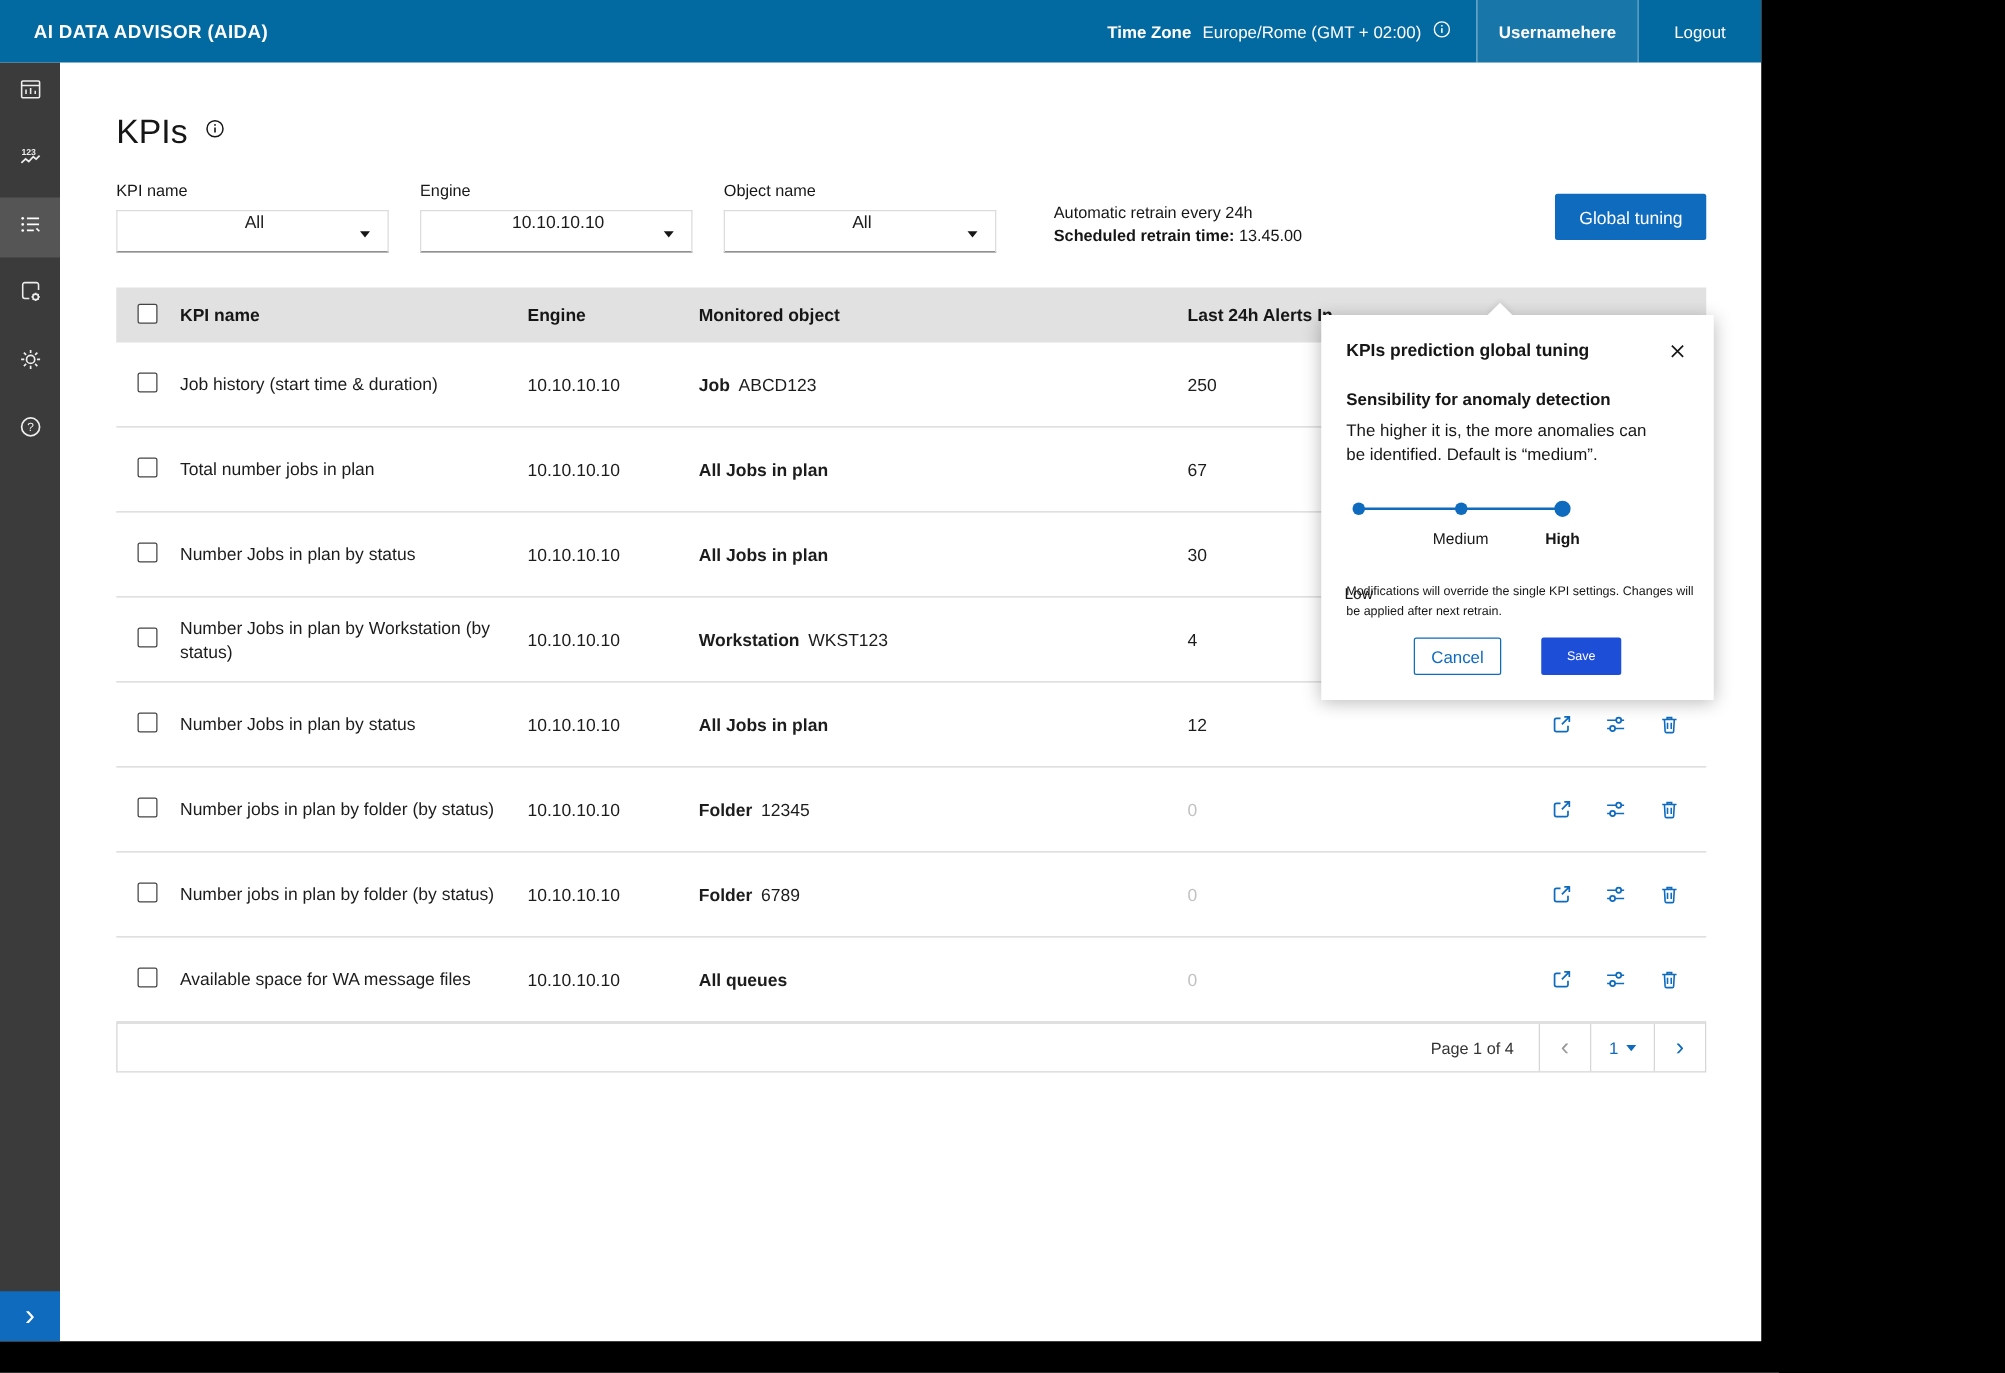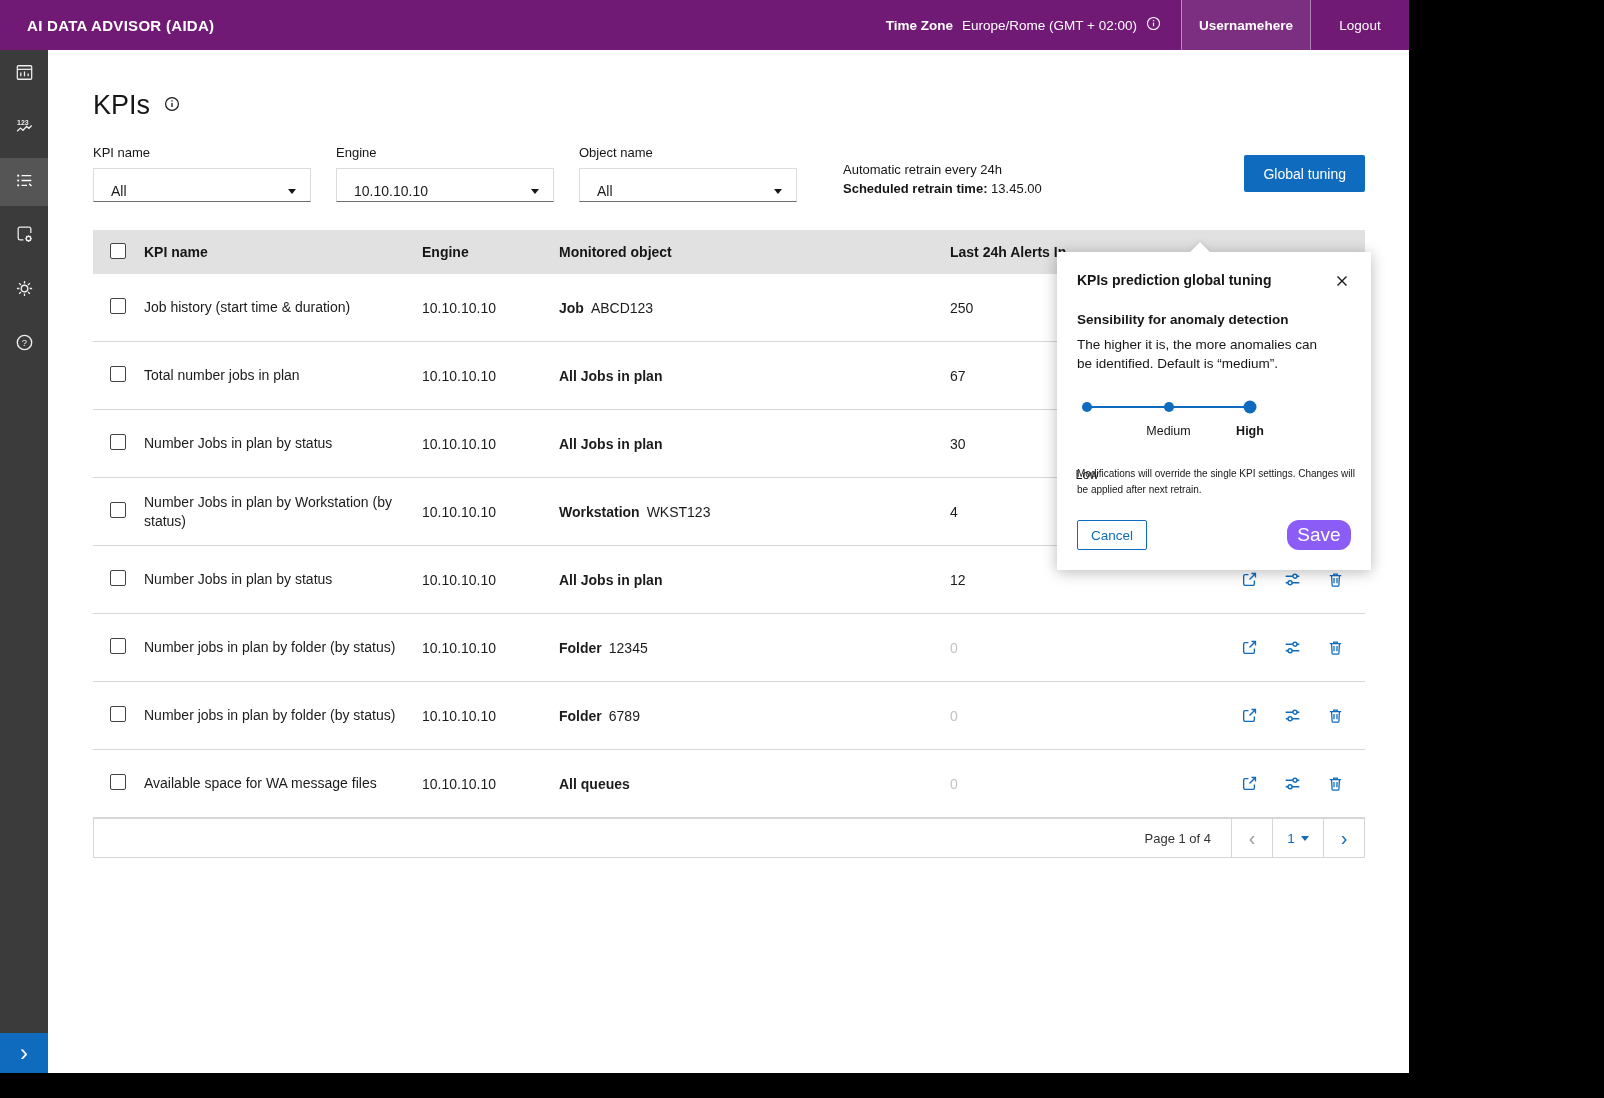--- a/index.html
+++ b/index.html
@@ -1,21 +1,21 @@
 <!DOCTYPE html>
 <html><head>
 <meta charset="utf-8">
 <style>
   html,body{margin:0;padding:0;background:#000;}
   body{font-family:"Liberation Sans",sans-serif;color:#1c1c1c;}
   .screen{position:relative;width:1604px;height:1098px;background:#000;overflow:hidden;}
   .app{position:absolute;left:0;top:0;width:1409px;height:1073px;background:#fff;overflow:hidden;}
 
   
-  .topbar{position:absolute;left:0;top:0;width:100%;height:50px;background:#701a75;display:flex;align-items:stretch;z-index:6;}
+  .topbar{position:absolute;left:0;top:0;width:100%;height:50px;background:#0369a1;display:flex;align-items:stretch;z-index:6;}
   .app-title{display:flex;align-items:center;padding-left:27px;color:#fff;font-weight:700;font-size:15px;letter-spacing:.3px;}
   .topbar-right{margin-left:auto;display:flex;align-items:stretch;}
   .tz{display:flex;align-items:center;gap:9px;padding:0 20px;color:#fff;font-size:13.5px;}
   .tz-label{font-weight:700;}
   .user-block,.logout-block{display:flex;align-items:center;justify-content:center;color:#fff;font-size:13.5px;border-left:1px solid rgba(255,255,255,.45);cursor:pointer;}
   .user-block{width:128px;background:rgba(255,255,255,.09);font-weight:700;}
   .logout-block{width:98px;}
 
   
   .sidebar{position:absolute;left:0;top:50px;width:48px;bottom:0;background:#3b3b3b;z-index:5;}
@@ -25,21 +25,21 @@
 
   
   .content{position:absolute;left:48px;top:50px;width:1361px;padding:40px 44px 0 45px;box-sizing:border-box;}
   .page-head{display:flex;align-items:center;gap:14px;}
   .page-head h1{margin:0;font-size:27px;font-weight:400;color:#161616;}
   .subtitle{margin:15px 0 0 0;font-size:14px;color:#242424;}
 
   .filter-row{display:flex;align-items:flex-end;margin-top:24px;}
   .filter{display:flex;flex-direction:column;margin-right:25px;}
   .filter label{font-size:13px;color:#161616;margin-bottom:8px;}
-  .select-box{width:218px;height:34px;box-sizing:border-box;background:#fff;border:1px solid #dcdcdc;border-bottom:1px solid #6e6e6e;display:flex;align-items:center;padding:12px 14px 0 17px;font-size:14px;cursor:pointer;}
+  .select-box{width:218px;height:34px;box-sizing:border-box;background:#fff;border:1px solid #dcdcdc;border-bottom:1px solid #6e6e6e;display:flex;align-items:center;padding:0 14px 0 17px;font-size:14px;cursor:pointer;flex-direction:column;}
   .select-box .caret{margin-left:auto;}
   .caret{width:0;height:0;border-left:4.5px solid transparent;border-right:4.5px solid transparent;border-top:5.5px solid #161616;display:inline-block;}
   .caret.blue{border-top-color:#0f6bbd;margin-left:6px;}
 
   .retrain{margin-left:21px;margin-bottom:4px;font-size:13px;color:#161616;line-height:19px;}
   .retrain b{font-weight:700;}
   .btn-global{margin-left:auto;margin-bottom:10px;height:37px;padding:0 19px;background:#0f6bbd;color:#fff;border:none;border-radius:2px;font-size:14px;font-family:inherit;cursor:pointer;}
 
   
   .table{margin-top:28px;width:1272px;}
@@ -80,23 +80,23 @@
   .slider .dot{position:absolute;top:8px;border-radius:50%;background:#0f6bbd;transform:translate(-50%,-50%);cursor:pointer;}
   .slider .dot.low{left:0;width:10px;height:10px;}
   .slider .dot.med{left:50%;width:10px;height:10px;}
   .slider .dot.high{left:100%;width:13px;height:13px;}
   .slider-labels{position:relative;width:163px;height:16px;margin:9px 10px 0 10px;font-size:12.5px;color:#161616;}
   .slider-labels .sl{position:absolute;transform:translateX(-50%);white-space:nowrap;}
   .slider-labels .low{left:0;margin-top:44px;}
   .slider-labels .med{left:50%;}
   .slider-labels .high{left:100%;font-weight:700;}
   .pop-note{margin-top:26px;width:280px;font-size:10px;line-height:16px;color:#161616;}
-  .pop-actions{margin-top:22px;display:flex;justify-content:space-between;gap:32px;}
+  .pop-actions{margin-top:12px;display:flex;justify-content:center;gap:32px;}
   .btn-outline{min-width:70px;height:30px;background:#fff;border:1px solid #0f6bbd;color:#0f6bbd;border-radius:2px;font-size:13.5px;font-family:inherit;cursor:pointer;}
-  .btn-fill{min-width:64px;height:30px;background:#8b5cf6;border:none;color:#fff;border-radius:12px;font-size:19px;font-family:inherit;cursor:pointer;}
+  .btn-fill{min-width:64px;height:30px;background:#1d4ed8;border:none;color:#fff;border-radius:2px;font-size:10px;font-family:inherit;cursor:pointer;}
 </style>
 </head>
 <body>
 
 <div class="screen">
   <div class="app">
 
     <header class="topbar">
       <div class="app-title">AI DATA ADVISOR (AIDA)</div>
       <div class="topbar-right">

